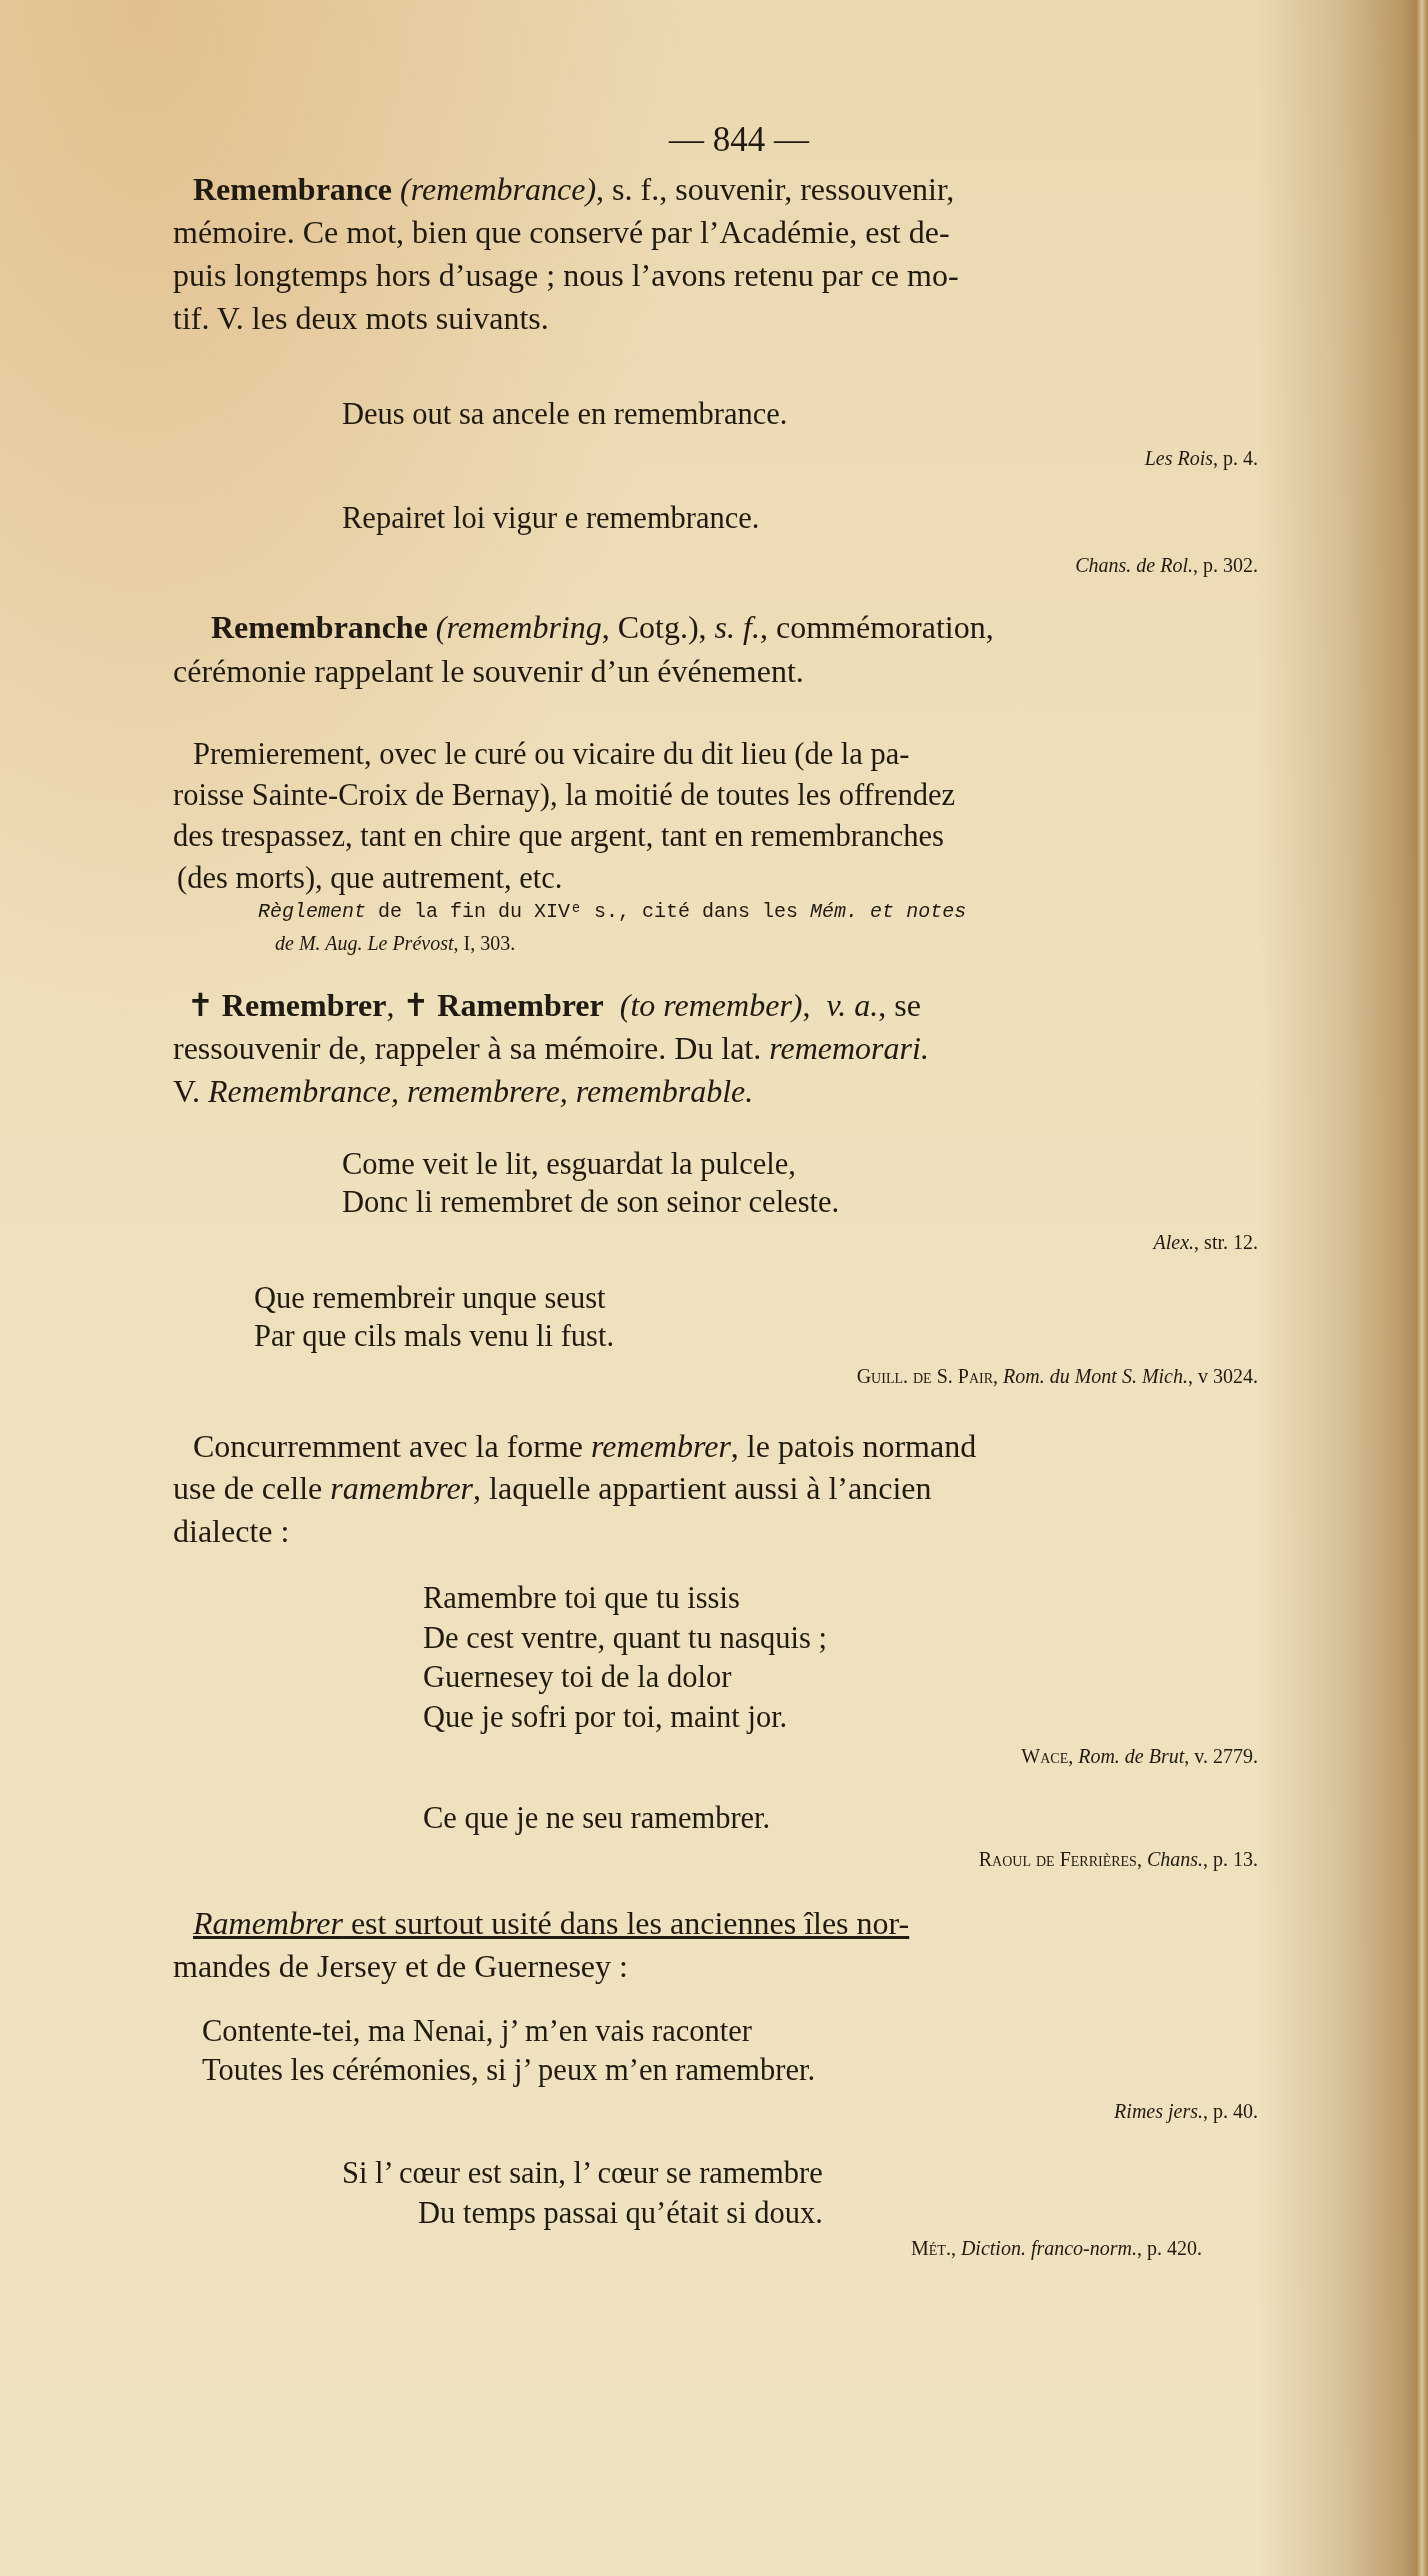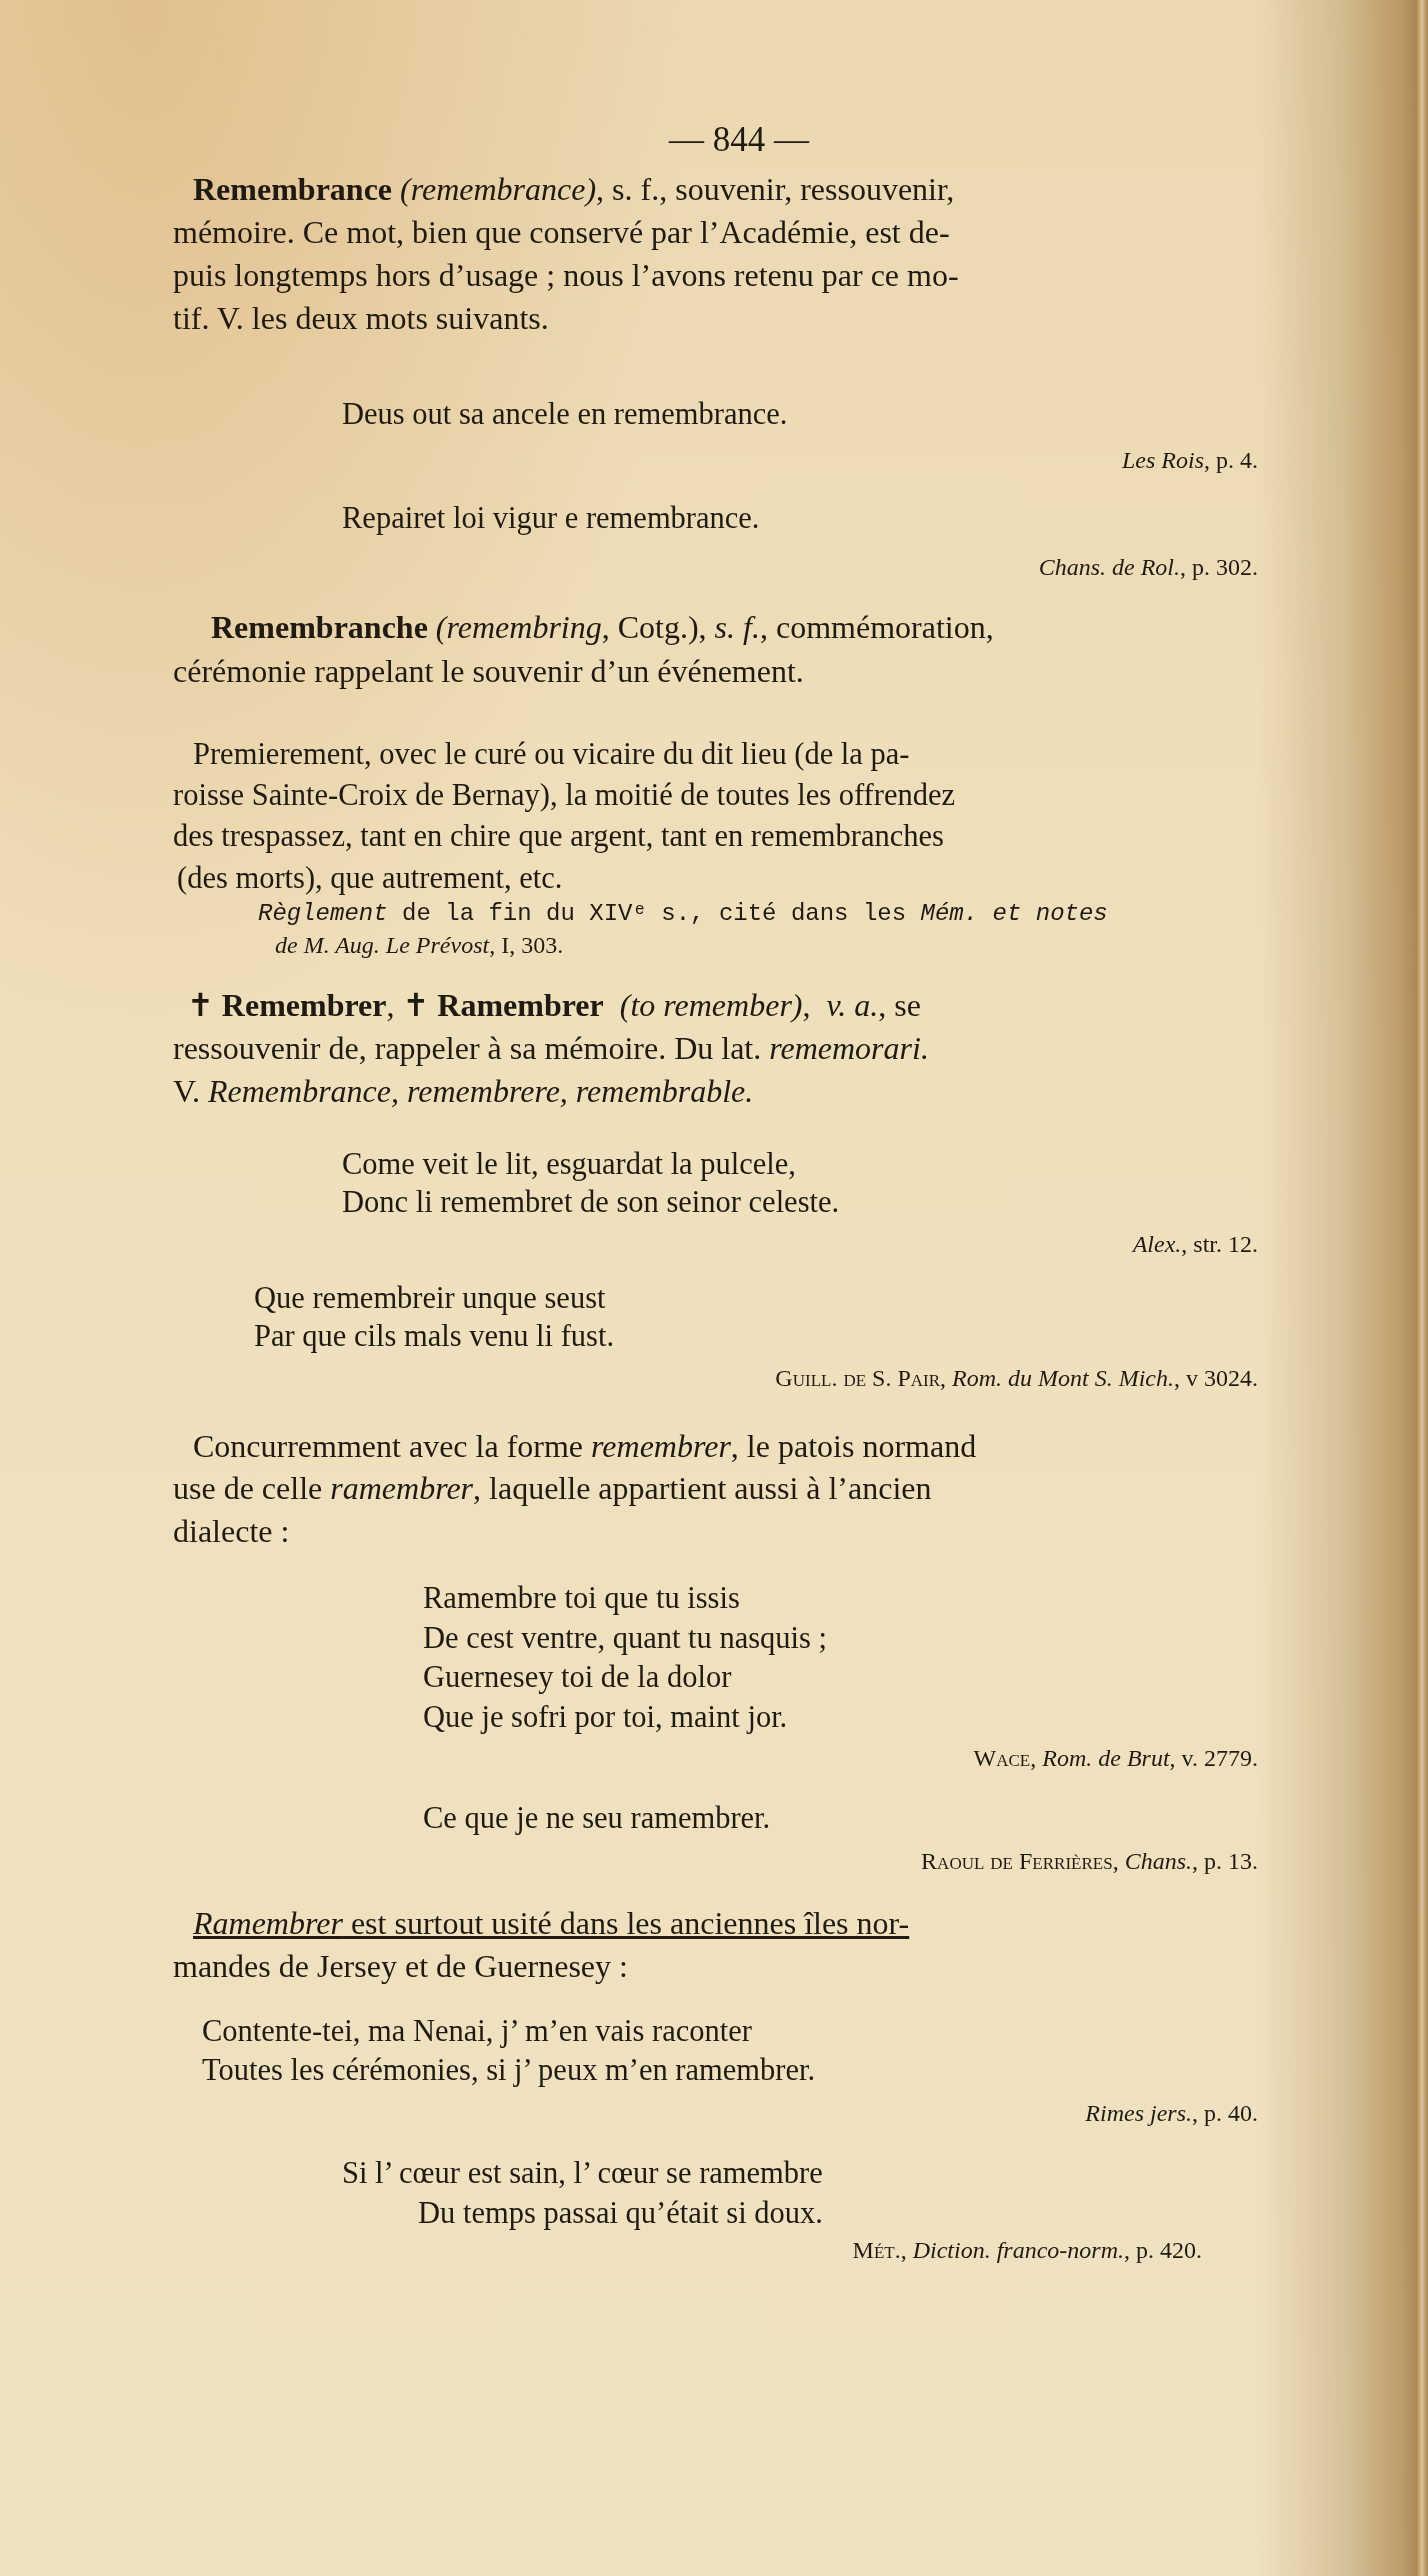--- a/index.html
+++ b/index.html
@@ -14,21 +14,21 @@
     background:
       radial-gradient(ellipse at 10% 0%, rgba(214,160,100,0.45) 0%, rgba(214,160,100,0) 30%),
       linear-gradient(to right, rgba(0,0,0,0) 0%, rgba(0,0,0,0) 88%, rgba(140,100,40,0.25) 94%, rgba(150,100,40,0.55) 98%, rgba(120,80,30,0.7) 100%),
       linear-gradient(to bottom, #ead8b0 0%, #efe0bc 40%, #efe2c0 100%);
   }
   .gutter-edge {
     position: absolute; top: 0; right: 0; width: 11.6px; height: 2576px;
     background: linear-gradient(to right, #b98a45, #d6c3a0 40%, #a27a3c);
   }
   .text { position: absolute; white-space: nowrap; font-size: 32px; line-height: 1; }
-  .small { font-size: 24px; }
+  .small { font-size: 20px; }
   .b { font-weight: bold; }
   .i { font-style: italic; }
   .sc { font-variant: small-caps; }
   .right { text-align: right; }
   .verse { font-size: 30.5px; }
 </style>
 </head>
 <body>
 
 <div class="paper"></div>

